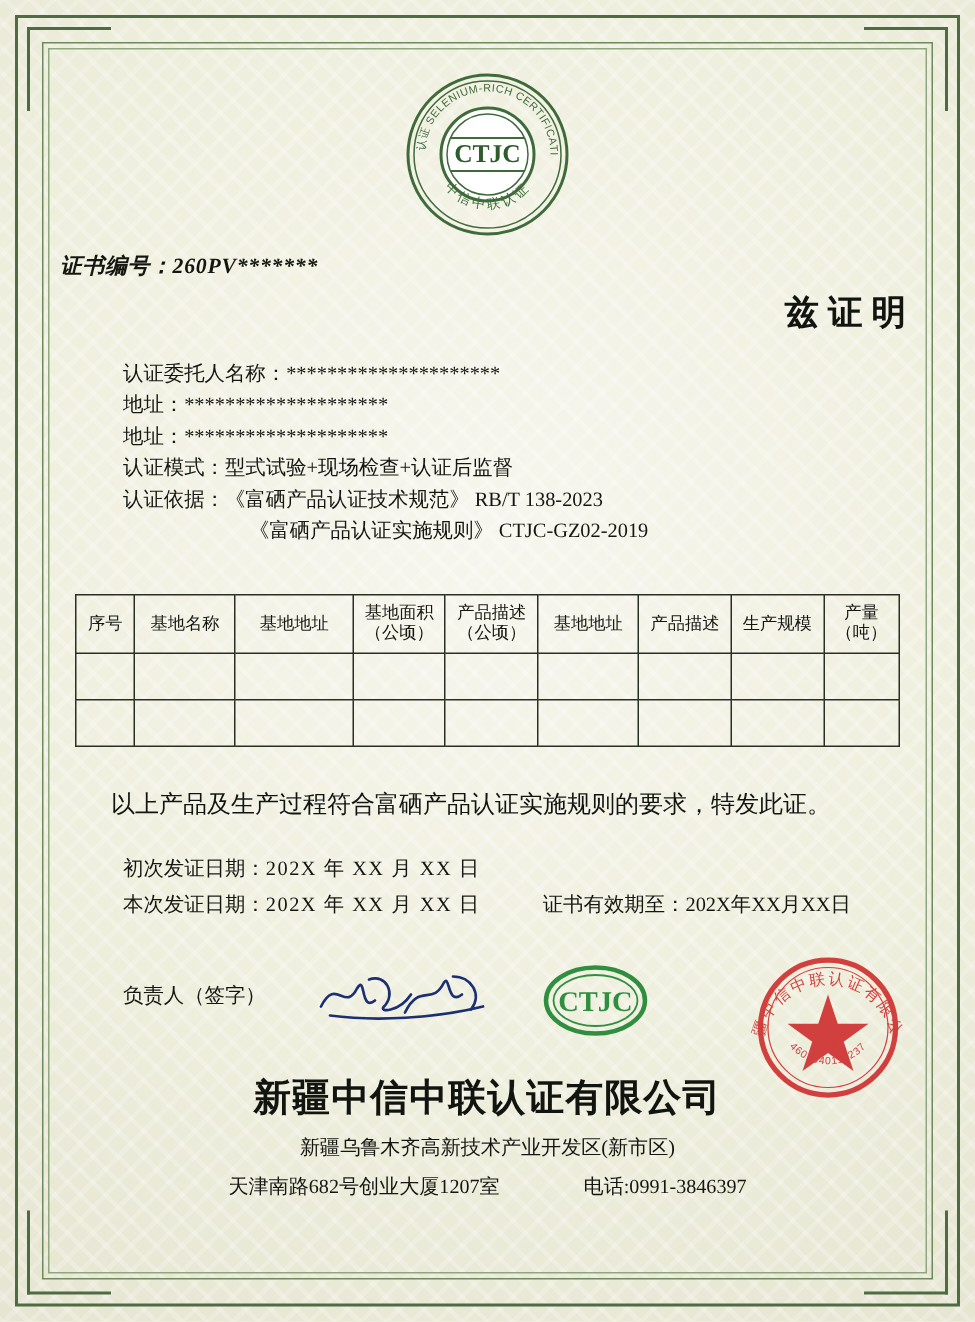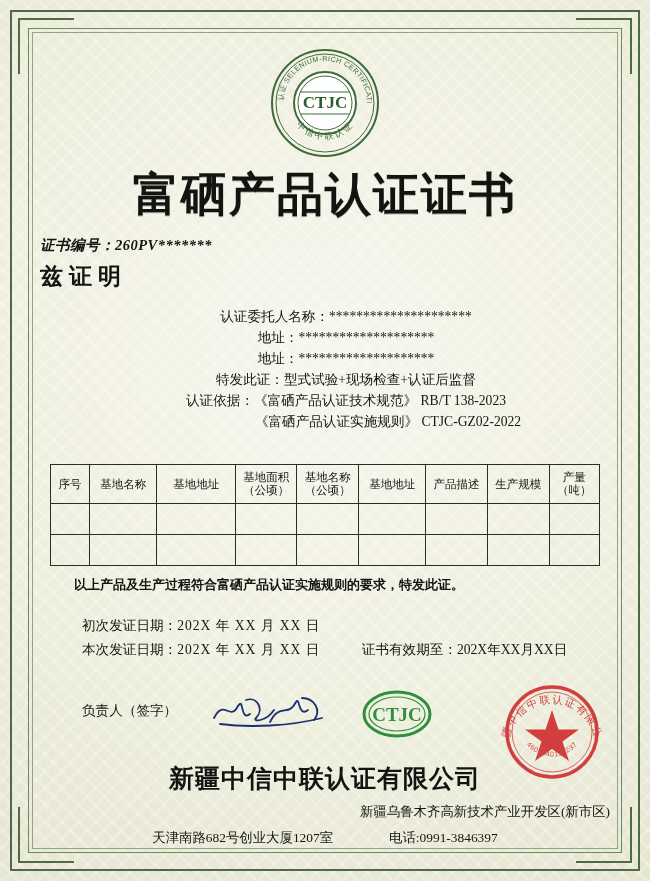--- a/index.html
+++ b/index.html
@@ -65,35 +65,34 @@
     text-align:left;
     font-size:14.5px;
     font-weight:bold;
     margin-top:10px;
     padding-right:26px;
     color:#14160f;
     letter-spacing:0.5px;
     font-style:italic;
   }
   .hereby{
-    text-align:left;
+    text-align:right;
     font-size:23px;
     font-weight:bold;
     letter-spacing:6px;
     margin-top:6px;
     color:#12140f;
   }
 
   .fields{
     margin-top:14px;
     padding-left:42px;
     font-size:13.6px;
     line-height:21px;
     color:#14160f;
-    text-align:center;
   }
   .fields .row{white-space:nowrap;}
   .fields .row .lbl{font-weight:normal;}
   .fields .indent{padding-left:84px;}
 
   .tbl-wrap{margin-top:12px;padding:0 10px;}
   table{
     width:100%;border-collapse:collapse;
     font-size:11.5px;
     color:#14160f;
@@ -107,22 +106,22 @@
     font-weight:normal;
   }
   table th{height:34px;line-height:13px;}
   table td{height:26px;}
 
   .note{
     margin-top:8px;padding-left:10px;
     font-size:11.6px;color:#14160f;
   }
   .statement{
-    margin-top:10px;padding-left:34px;
-    font-size:13px;font-weight:bold;color:#12140f;
+    margin-top:28px;padding-left:34px;
+    font-size:16px;font-weight:normal;color:#12140f;
   }
 
   .dates{
     margin-top:20px;padding-left:42px;
     font-size:13.6px;line-height:24px;color:#14160f;
   }
   .dates .sp{letter-spacing:1px;}
 
   .sign-row{
     position:relative;margin-top:18px;height:78px;padding-left:42px;
@@ -139,21 +138,21 @@
   }
   .seal-red{
     position:absolute;left:452px;top:-8px;width:120px;height:120px;
   }
 
   .company{
     text-align:center;font-size:25px;font-weight:bold;letter-spacing:1px;
     color:#12140f;margin-top:4px;
   }
   .addr{
-    text-align:right;font-size:13.4px;margin-top:8px;color:#14160f;
+    text-align:center;font-size:13.4px;margin-top:8px;color:#14160f;
   }
   .contact{
     margin-top:8px;font-size:13.4px;color:#14160f;
     display:flex;justify-content:center;gap:56px;
   }
 </style>
 </head>
 <body>
 
 <div class="page">
@@ -184,46 +183,45 @@
           <text font-family="Liberation Serif, serif" font-size="9" fill="#3f6b3a" letter-spacing="2">
             <textPath href="#arcBot" startOffset="50%" text-anchor="middle">中信中联认证</textPath>
           </text>
           <text x="55" y="60" text-anchor="middle" font-family="Liberation Serif, serif" font-size="17" font-weight="bold" fill="#2f5c2c">CTJC</text>
           <path d="M30,44 h50" stroke="#3f6b3a" stroke-width="1.2"></path>
           <path d="M30,66 h50" stroke="#3f6b3a" stroke-width="1.2"></path>
         </svg>
       </div>
     </div>
 
-    <div class="cert-title">富硒产品认证证书</div>
 
     <div class="cert-no">
       <span>证书编号：</span><span>260PV*******</span>
     </div>
 
     <div class="hereby">兹证明</div>
 
     <div class="fields">
       <div class="row"><span class="lbl">认证委托人名称：</span><span>*********************</span></div>
       <div class="row"><span class="lbl">地址：</span><span>********************</span></div>
       <div class="row"><span class="lbl">地址：</span><span>********************</span></div>
-      <div class="row"><span class="lbl">特发此证：</span><span>型式试验+现场检查+认证后监督</span></div>
+      <div class="row"><span class="lbl">认证模式：</span><span>型式试验+现场检查+认证后监督</span></div>
       <div class="row"><span class="lbl">认证依据：</span><span>《富硒产品认证技术规范》  RB/T 138-2023</span></div>
-      <div class="row indent"><span>《富硒产品认证实施规则》  CTJC-GZ02-2022</span></div>
+      <div class="row indent"><span>《富硒产品认证实施规则》  CTJC-GZ02-2019</span></div>
     </div>
 
     <div class="tbl-wrap">
       <table>
         <thead>
           <tr>
             <th style="width:7%">序号</th>
             <th style="width:12%">基地名称</th>
             <th style="width:14%">基地地址</th>
             <th style="width:11%">基地面积（公顷）</th>
-            <th style="width:11%">基地名称（公顷）</th>
+            <th style="width:11%">产品描述（公顷）</th>
             <th style="width:12%">基地地址</th>
             <th style="width:11%">产品描述</th>
             <th style="width:11%">生产规模</th>
             <th style="width:9%">产量（吨）</th>
           </tr>
         </thead>
         <tbody>
           <tr>
             <td></td>
             <td></td>

